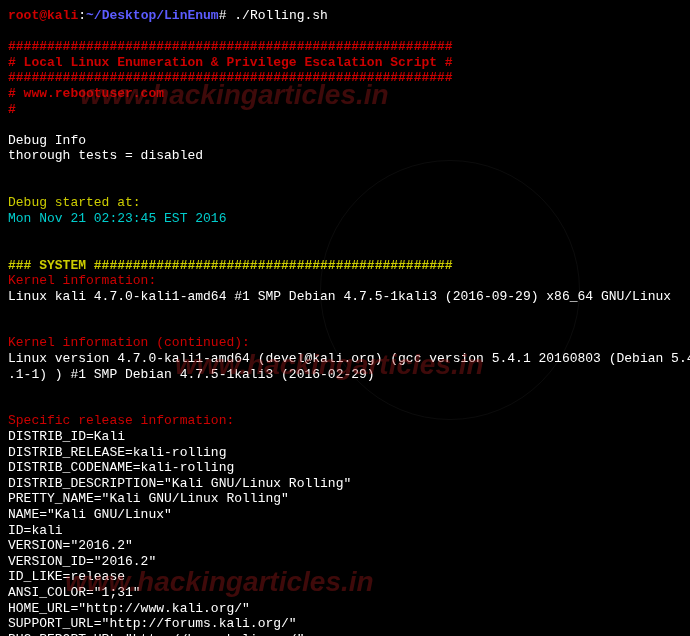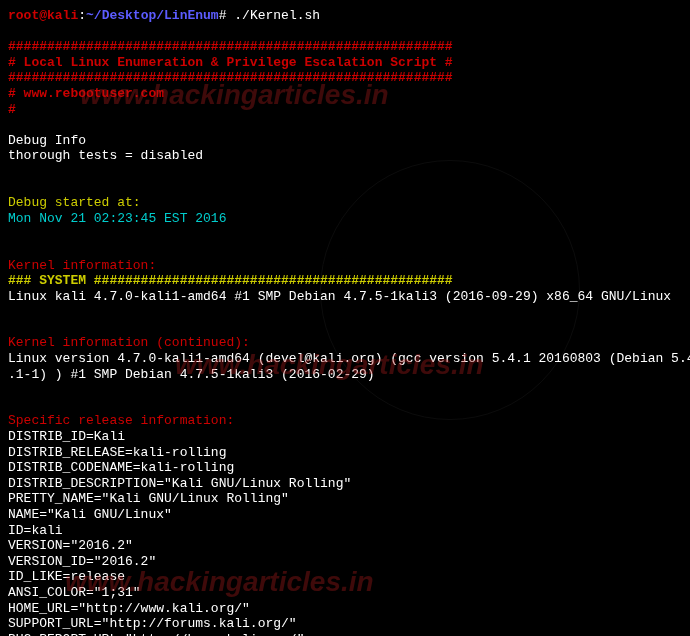--- a/index.html
+++ b/index.html
@@ -70,21 +70,21 @@
 <body>
 
 <div class="bg-swirl"></div>
 
 <div class="watermark wm1">www.hackingarticles.in</div>
 <div class="watermark wm2">www.hackingarticles.in</div>
 <div class="watermark wm3">www.hackingarticles.in</div>
 
 <div class="content">
 
-<div class="prompt-line"><span class="red bold">root@kali</span><span class="white">:</span><span class="blue bold">~</span><span class="blue bold">/Desktop/LinEnum</span><span class="white">#</span><span class="white"> </span><span class="white">./Kernel.sh</span></div>
+<div class="prompt-line"><span class="red bold">root@kali</span><span class="white">:</span><span class="blue bold">~</span><span class="blue bold">/Desktop/LinEnum</span><span class="white">#</span><span class="white"> </span><span class="white">./Rolling.sh</span></div>
 
 <div class="output-line">&nbsp;</div>
 
 <div class="output-line red bold">#########################################################</div>
 <div class="output-line red bold"># Local Linux Enumeration &amp; Privilege Escalation Script #</div>
 <div class="output-line red bold">#########################################################</div>
 <div class="output-line red bold"># www.rebootuser.com</div>
 <div class="output-line red bold">#</div>
 
 <div class="output-line">&nbsp;</div>
@@ -94,22 +94,22 @@
 
 <div class="output-line">&nbsp;</div>
 <div class="output-line">&nbsp;</div>
 
 <div class="output-line yellow">Debug started at:</div>
 <div class="output-line cyan">Mon Nov 21 02:23:45 EST 2016</div>
 
 <div class="output-line">&nbsp;</div>
 <div class="output-line">&nbsp;</div>
 
+<div class="output-line yellow bold">### SYSTEM ##############################################</div>
 <div class="output-line red">Kernel information:</div>
-<div class="output-line yellow bold">### SYSTEM ##############################################</div>
 <div class="output-line white">Linux kali 4.7.0-kali1-amd64 #1 SMP Debian 4.7.5-1kali3 (2016-09-29) x86_64 GNU/Linux</div>
 
 <div class="output-line">&nbsp;</div>
 <div class="output-line">&nbsp;</div>
 
 <div class="output-line red">Kernel information (continued):</div>
 <div class="output-line white">Linux version 4.7.0-kali1-amd64 (devel@kali.org) (gcc version 5.4.1 20160803 (Debian 5.4</div>
 <div class="output-line white">.1-1) ) #1 SMP Debian 4.7.5-1kali3 (2016-02-29)</div>
 
 <div class="output-line">&nbsp;</div>

